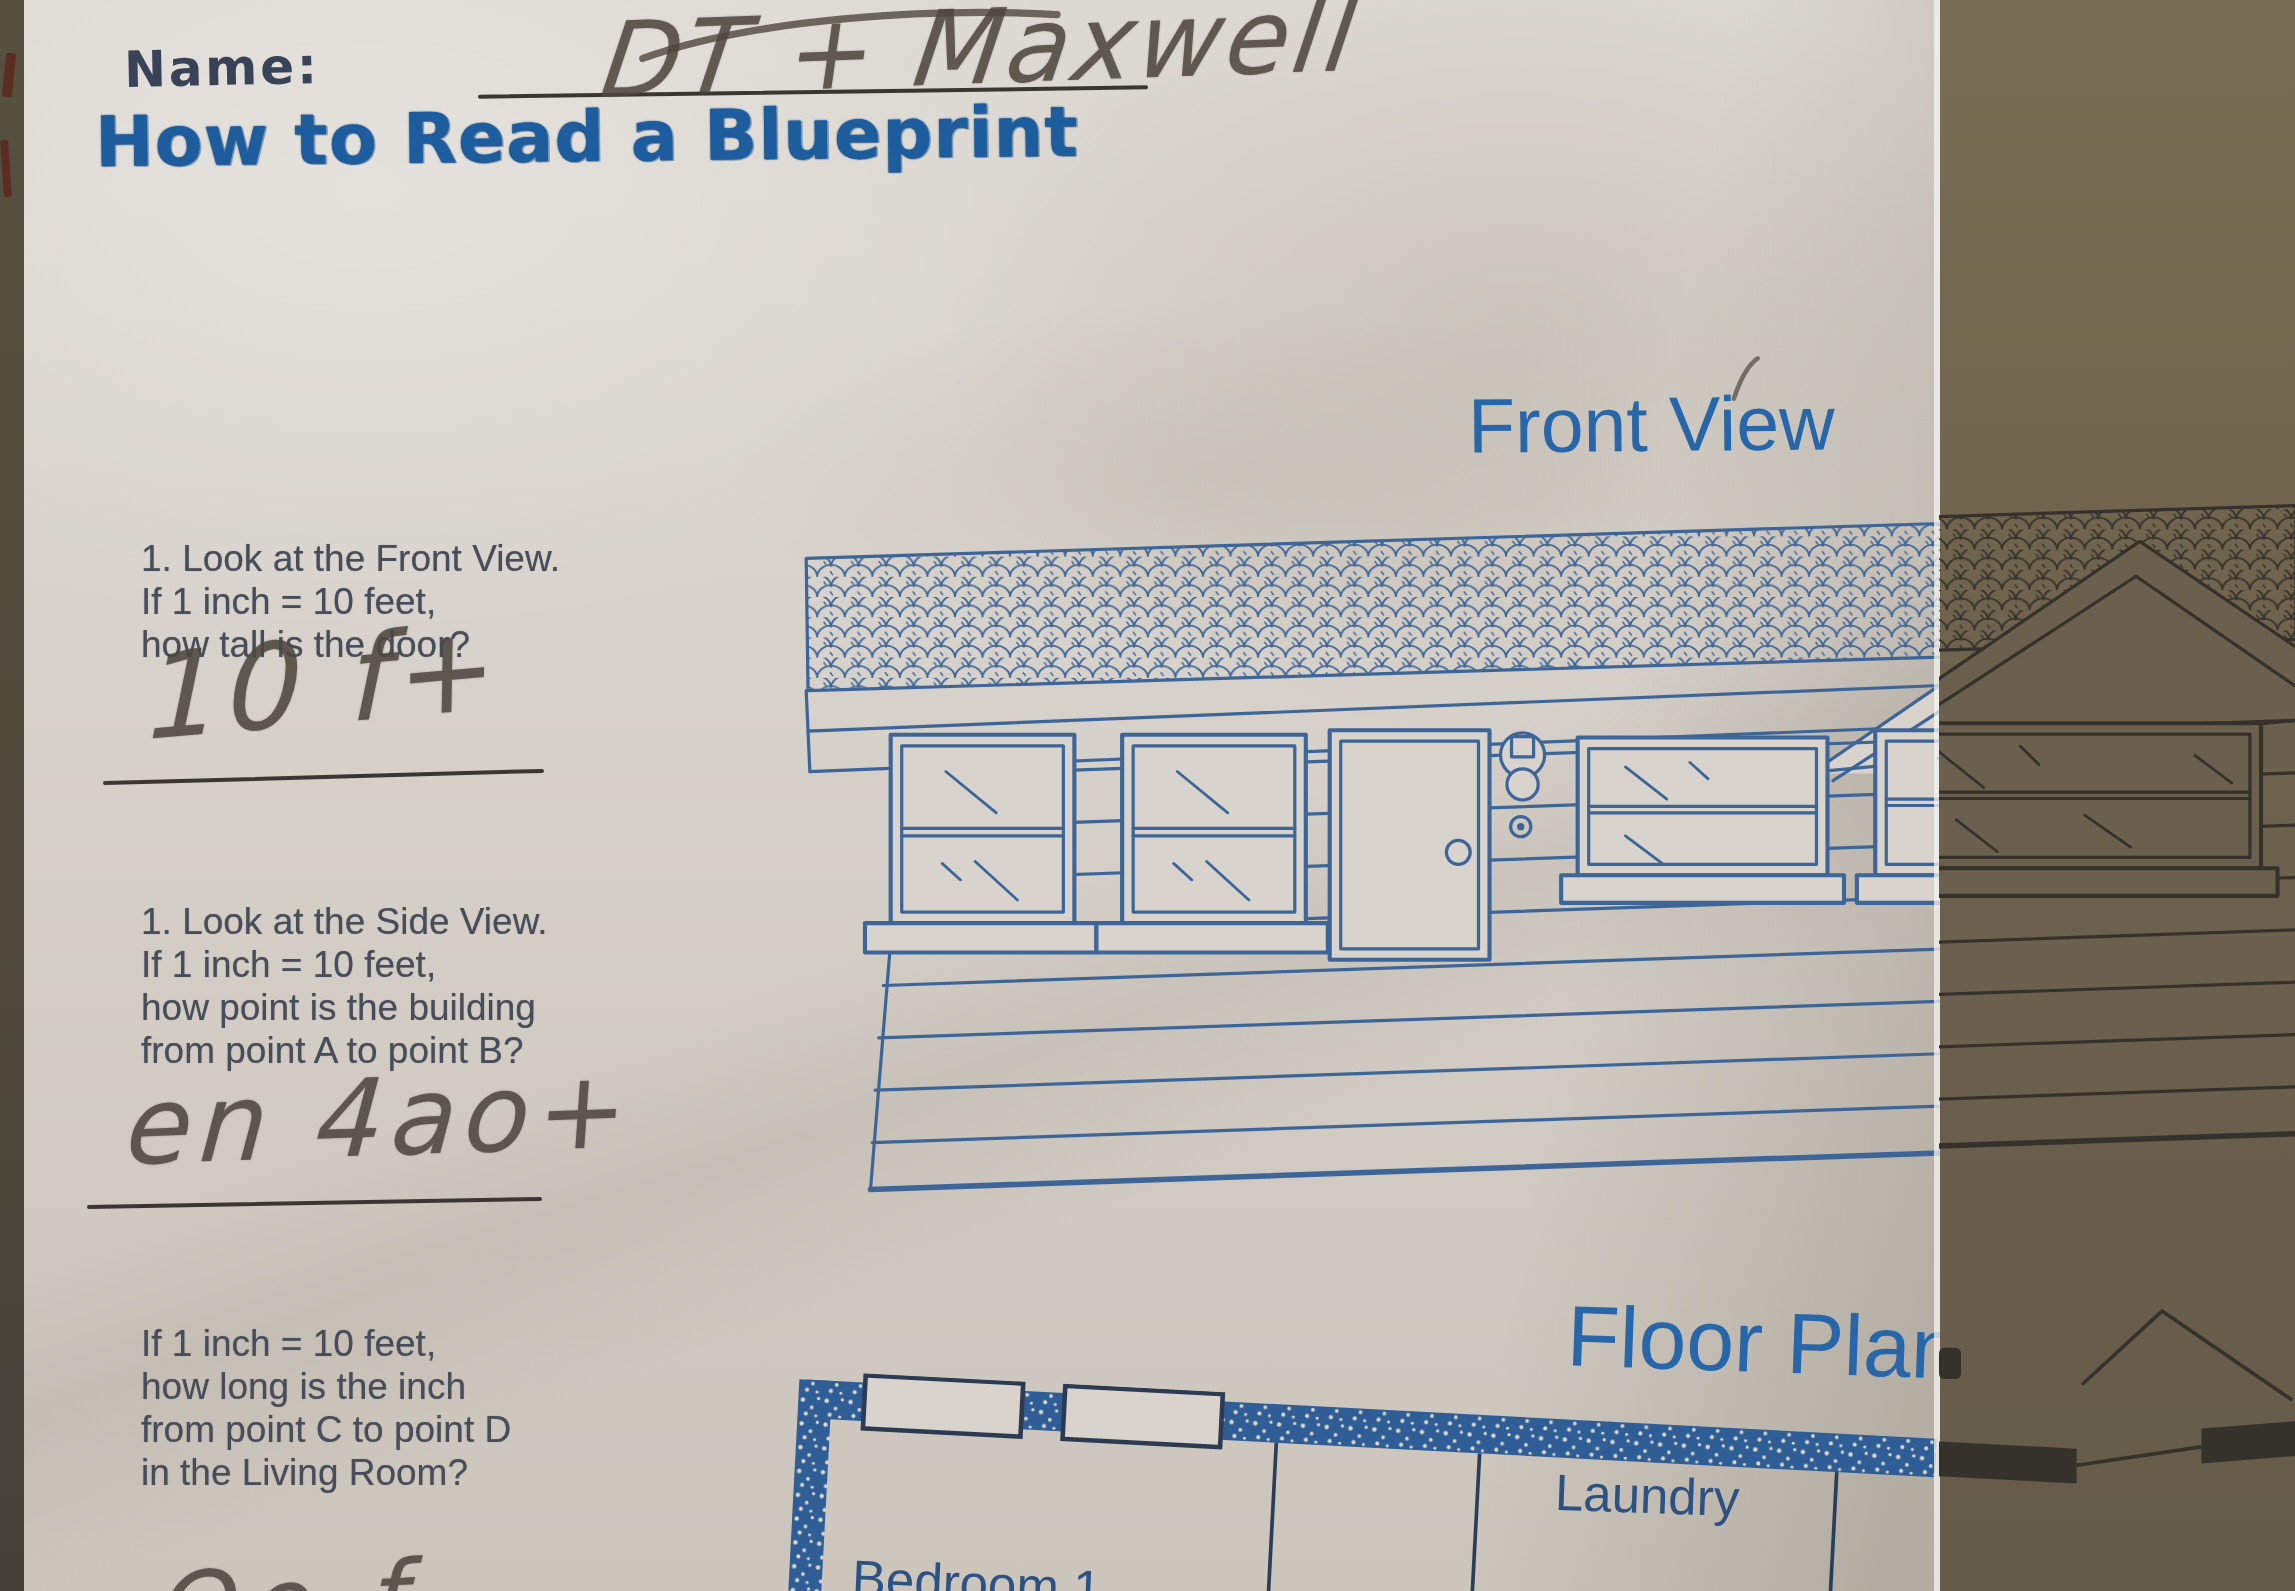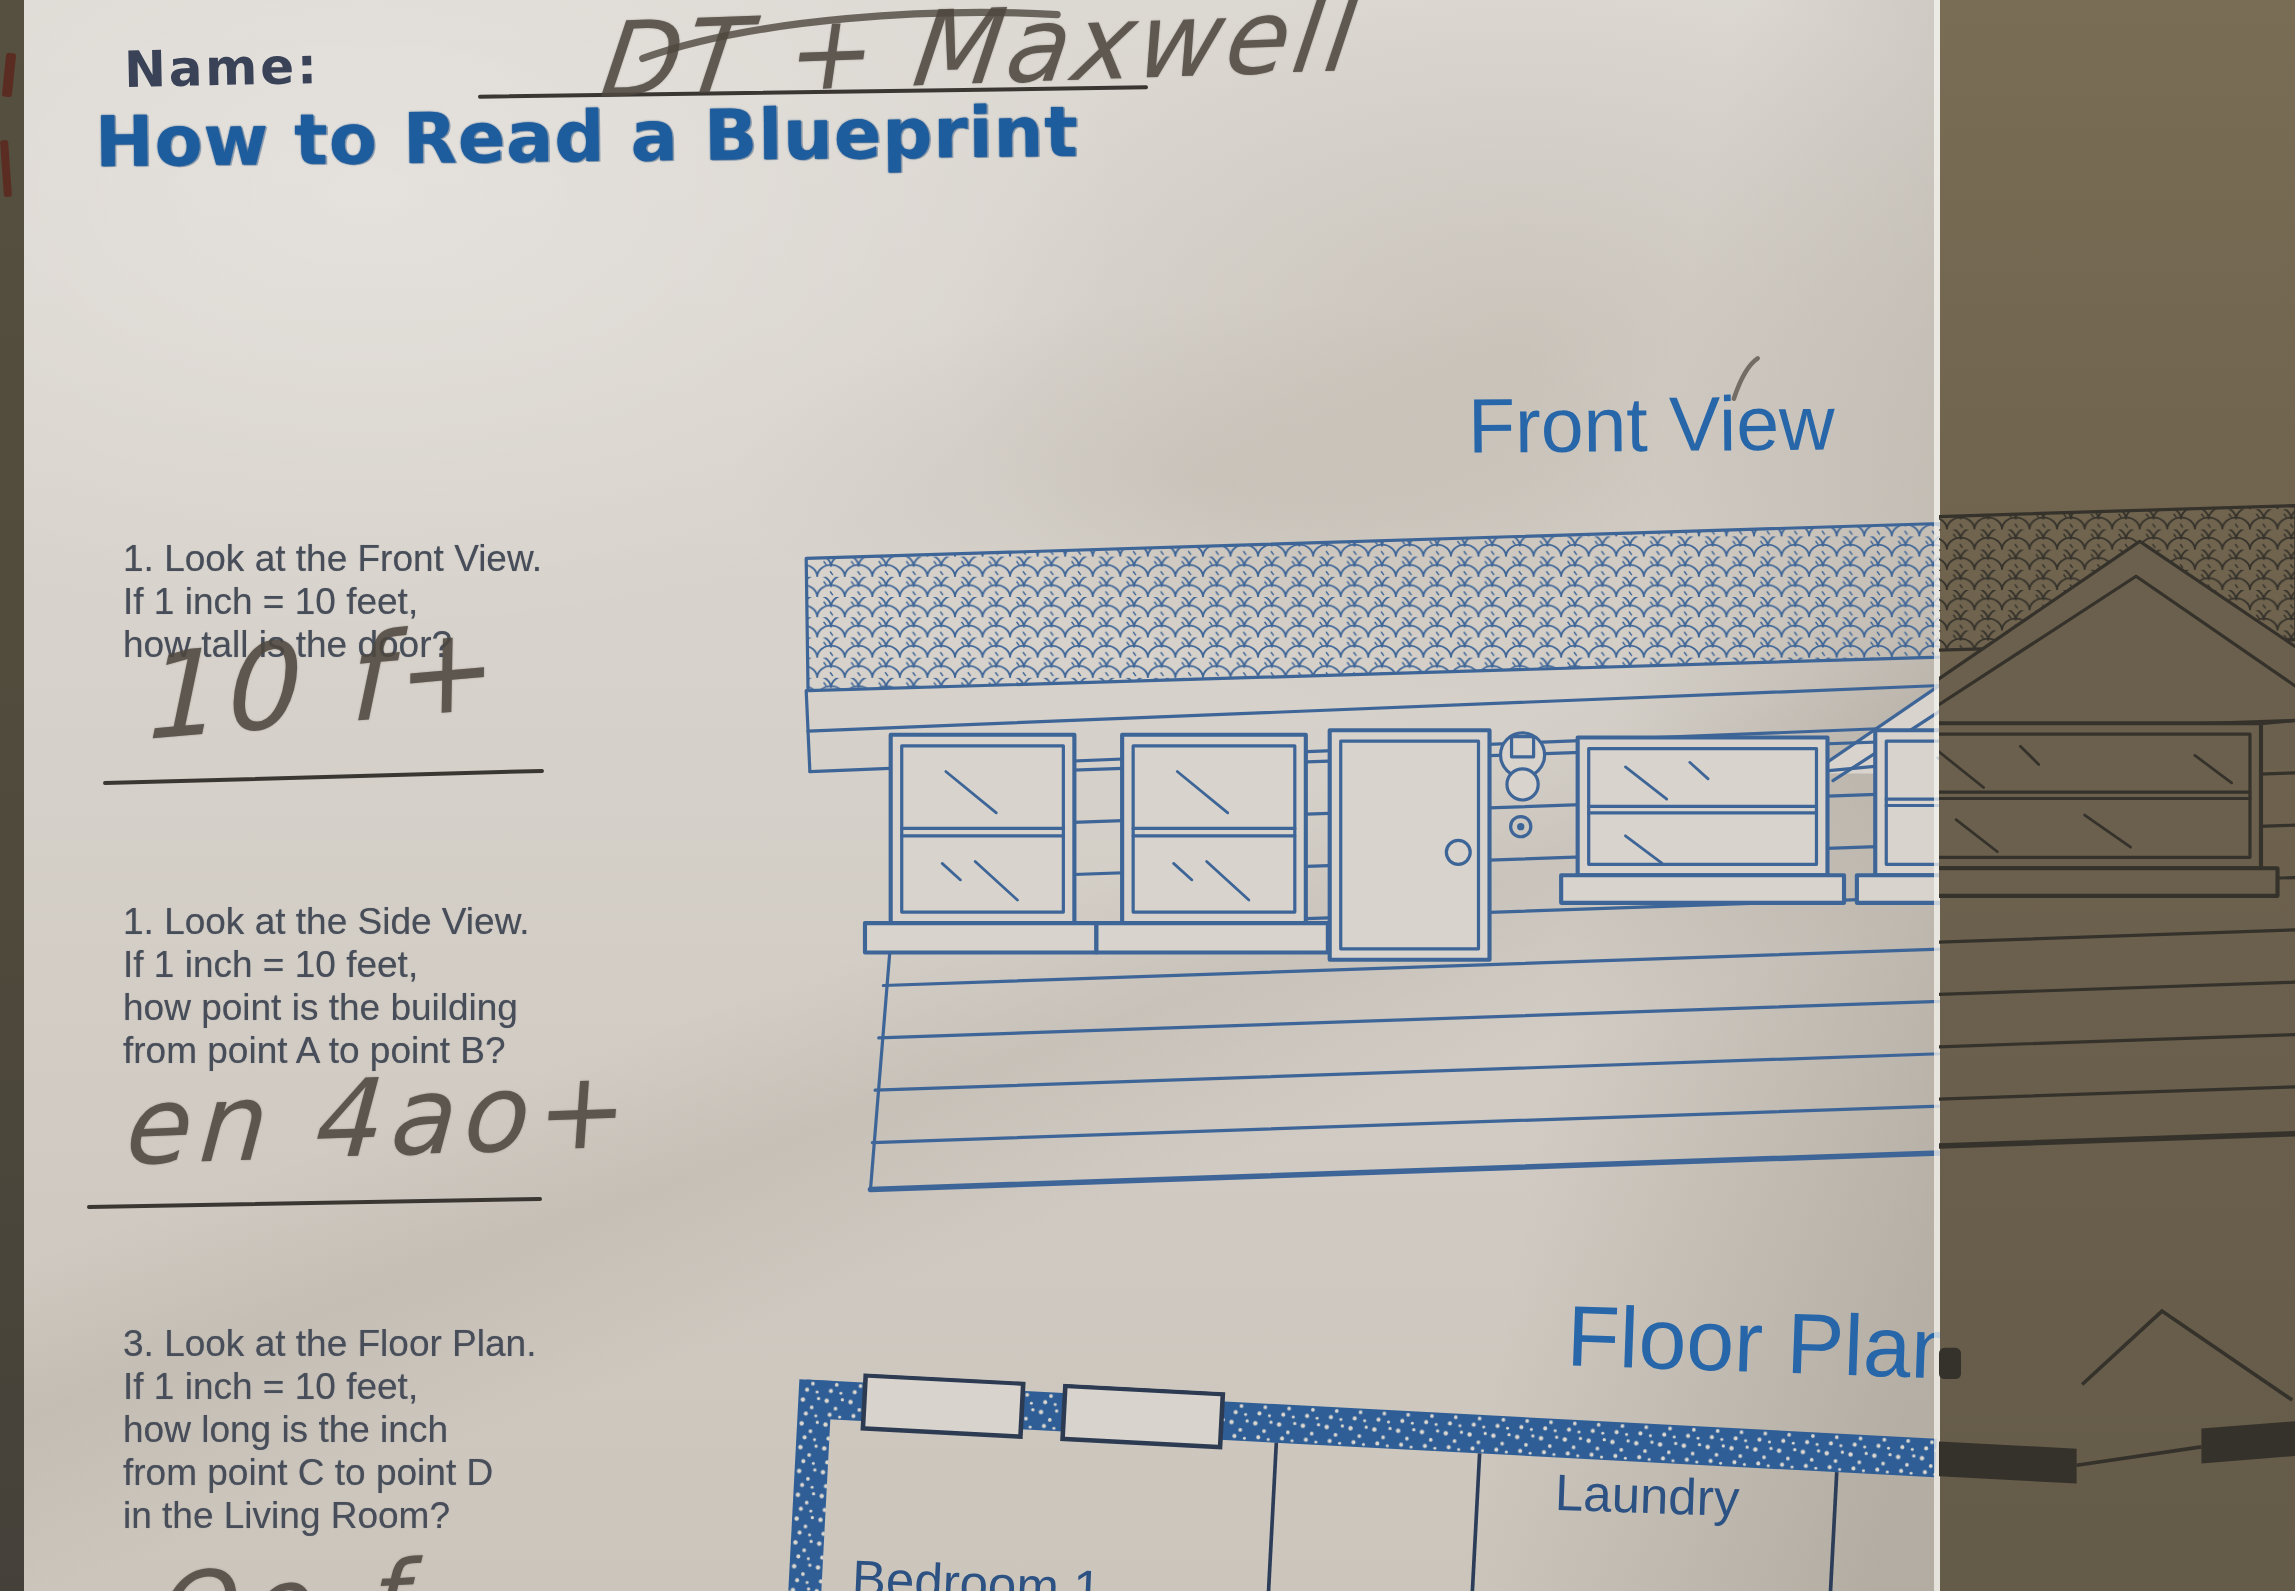--- a/index.html
+++ b/index.html
@@ -33,21 +33,21 @@
   .title{position:absolute;left:71px;top:96px;font-family:"DejaVu Sans",sans-serif;
     font-weight:bold;font-size:70px;color:#1d5d9e;letter-spacing:0.9px;transform:rotate(-0.6deg);
     text-shadow:0 0 1.8px #1a4d85,1.8px 0.9px 0 rgba(23,61,104,.35);white-space:nowrap;}
   .view-label{position:absolute;font-family:"Liberation Sans",sans-serif;color:#2766a8;white-space:nowrap;}
   .front-view{left:1444px;top:380px;font-size:77px;transform:rotate(-0.5deg);}
   .floor-plan{left:1543px;top:1293px;font-size:86px;transform:rotate(2deg);}
   .room-label{position:absolute;font-size:51px;color:#2c5183;white-space:nowrap;}
   .laundry{left:1531px;top:1466px;transform:rotate(2deg);}
   .bedroom{left:828px;top:1554px;transform:rotate(2.5deg);}
 
-  .question{position:absolute;left:99px;width:514px;font-size:37px;line-height:43px;
+  .question{position:absolute;left:117px;width:514px;font-size:37px;line-height:43px;
     color:#484e59;text-shadow:0 0 0.9px rgba(72,78,89,.55);}
   .q1{top:537px;} .q2{top:900px;} .q3{top:1322px;}
 
   .answer-line{position:absolute;height:3.7px;background:#3a3733;border-radius:1.8px;}
   .nline{left:454px;top:90px;width:670px;transform:rotate(-0.8deg);}
   .aline1{left:79px;top:775px;width:441px;transform:rotate(-1.6deg);}
   .aline2{left:63px;top:1201px;width:455px;transform:rotate(-1deg);}
 
   
   .pencil{position:absolute;font-family:"DejaVu Sans",sans-serif;font-style:italic;
@@ -101,21 +101,20 @@
     <div class="question q2">
       <div>1. Look at the Side View.</div>
       <div>If 1 inch = 10 feet,</div>
       <div>how point is the building</div>
       <div>from point A to point B?</div>
     </div>
     <div class="pencil hw-a2">en 4ao+</div>
     <div class="answer-line aline2"></div>
 
     <div class="question q3">
-      <div>3. Look at the Floor Plan.</div>
       <div>If 1 inch = 10 feet,</div>
       <div>how long is the inch</div>
       <div>from point C to point D</div>
       <div>in the Living Room?</div>
     </div>
     <div class="pencil hw-a3">Oo f</div>
 
     <svg id="fv-light" style="position:absolute;left:738px;top:496px;" width="1534" height="698" viewBox="0 0 1670 760">
       <defs>
         <pattern id="shL" width="30" height="22" patternUnits="userSpaceOnUse">

